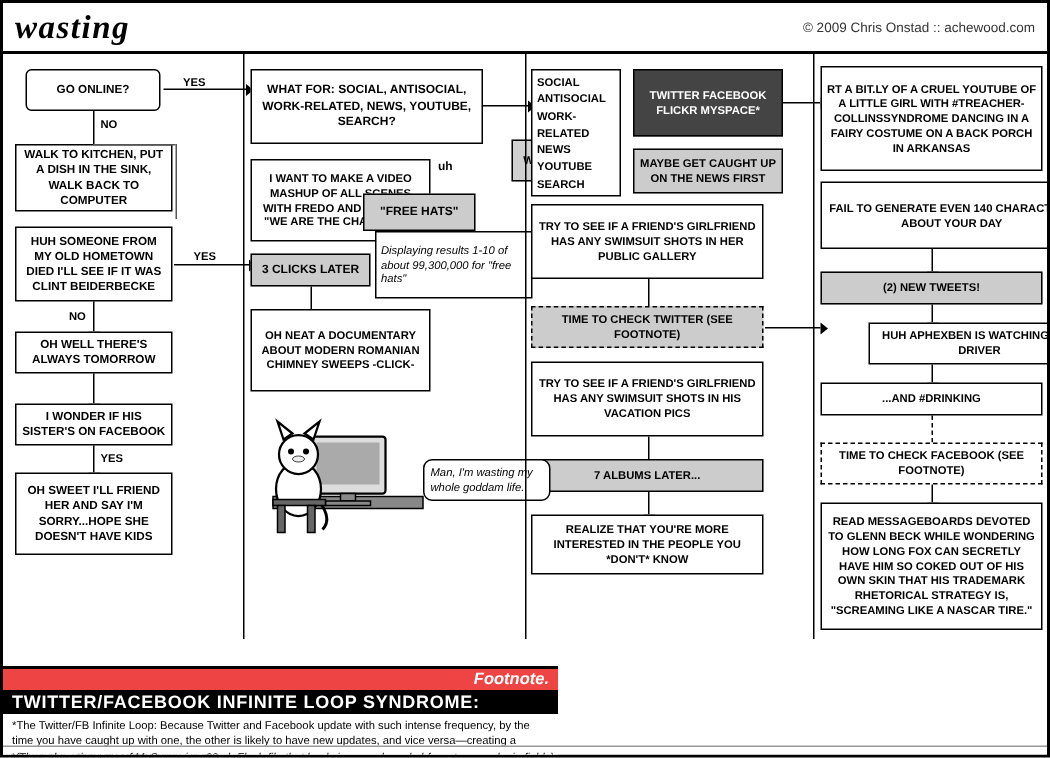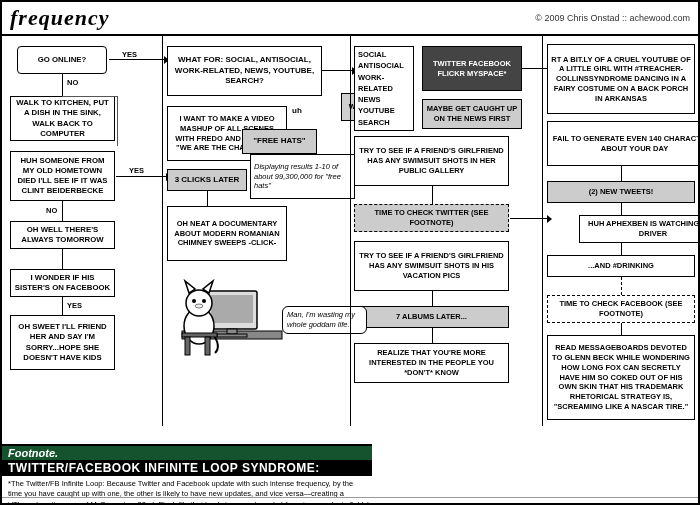--- a/index.html
+++ b/index.html
@@ -103,21 +103,21 @@
       font-weight: bold;
       font-size: 7.5px;
     }
   </style>
 </head>
 <body>
 
 <div id="comic-container">
 
   <div id="header">
-    <span id="logo">frequency</span>
+    <span id="logo">wasting</span>
     <span id="copyright">© 2009 Chris Onstad :: achewood.com</span>
   </div>
 
   <div id="main-wrapper">
 
     <div class="abs-box" style="left:15px; top:10px; width:90px; height:28px; border-radius:4px; background:#fff;">GO ONLINE?</div>
 
     <div class="h-line arrow-right" style="left:107px; top:23px; width:55px;"></div>
     <span class="small-label" style="left:120px; top:14px;">YES</span>
 
@@ -141,21 +141,21 @@
     <div class="v-line arrow-down" style="left:60px; top:213px; height:20px;"></div>
 
     <div class="abs-box" style="left:8px; top:233px; width:105px; height:28px;">I WONDER IF HIS SISTER'S ON FACEBOOK</div>
 
     <div class="v-line arrow-down" style="left:60px; top:261px; height:18px;"></div>
     <span class="small-label" style="left:65px; top:265px;">YES</span>
 
     <div class="abs-box" style="left:8px; top:279px; width:105px; height:55px;">OH SWEET I'LL FRIEND HER AND SAY I'M SORRY...HOPE SHE DOESN'T HAVE KIDS</div>
 
     <div style="position:absolute; bottom:0; left:0; width:370px; border-top:2px solid #000; background:#fff;">
-      <div style="background:#14532d; color:#fff; font-style:italic; font-weight:bold; font-size:11px; padding:1px 6px; font-family:Arial;">Footnote.</div>
+      <div style="background:#ef4444; color:#fff; font-style:italic; font-weight:bold; font-size:11px; padding:1px 6px; font-family:Arial;text-align:right;">Footnote.</div>
       <div style="background:#000; color:#fff; font-weight:bold; font-size:12px; padding:1px 6px; letter-spacing:0.5px; font-family:Arial;">TWITTER/FACEBOOK INFINITE LOOP SYNDROME:</div>
       <div style="font-size:7.5px; padding:3px 6px; line-height:1.3; font-family:Arial;">*The Twitter/FB Infinite Loop: Because Twitter and Facebook update with such intense frequency, by the time you have caught up with one, the other is likely to have new updates, and vice versa—creating a permanent, balanced site-toggling cycle.</div>
     </div>
 
     <div class="abs-box" style="left:165px; top:10px; width:155px; height:50px; font-size:8px;">WHAT FOR: SOCIAL, ANTISOCIAL, WORK-RELATED, NEWS, YOUTUBE, SEARCH?</div>
 
     <div class="h-line arrow-right" style="left:320px; top:34px; width:30px;"></div>
 
     <div class="abs-box" style="left:165px; top:70px; width:120px; height:55px; font-size:7.5px;">I WANT TO MAKE A VIDEO MASHUP OF ALL SCENES WITH FREDO AND SET IT TO "WE ARE THE CHAMPIONS"</div>
 

